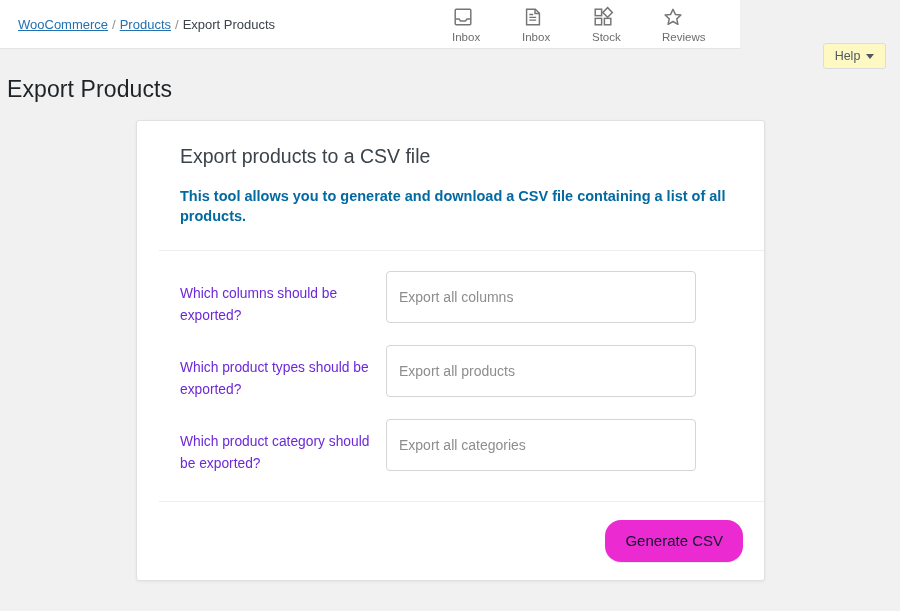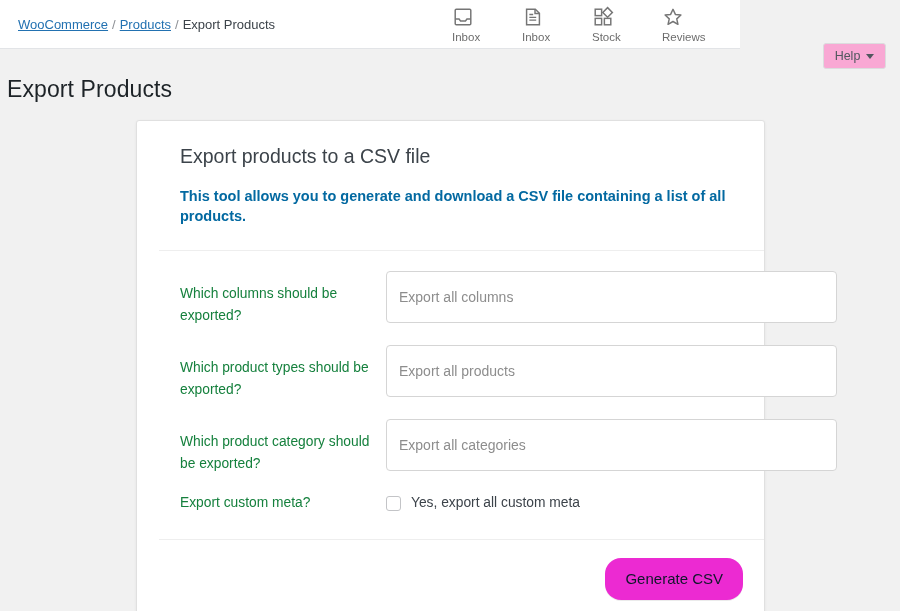--- a/index.html
+++ b/index.html
@@ -89,21 +89,21 @@
   }
 
   
   .help-button {
     position: absolute;
     right: 14px;
     top: 43px;
     height: 26px;
     min-width: 63px;
     box-sizing: border-box;
-    background: #f9a8d4;
+    background: #fef9c3;
     border: 1px solid #dcdcde;
     border-radius: 3px;
     display: flex;
     align-items: center;
     justify-content: center;
     gap: 6px;
     padding: 0 9px;
     font-size: 12.5px;
     color: #50575e;
     cursor: pointer;
@@ -173,30 +173,30 @@
     margin-bottom: 18px;
   }
   .form-row:last-child {
     margin-bottom: 14px;
   }
   .row-label {
     width: 206px;
     flex: 0 0 206px;
     font-size: 13.8px;
     line-height: 22px;
-    color: #15803d;
+    color: #6d28d9;
     padding-top: 12px;
     padding-right: 10px;
     box-sizing: border-box;
   }
   .row-field {
     flex: 1 1 auto;
   }
   .field-box {
-    width: 451px;
+    width: 310px;
     height: 52px;
     box-sizing: border-box;
     border: 1px solid #d5d5d5;
     border-radius: 4px;
     background: #ffffff;
     display: flex;
     align-items: center;
     padding: 0 12px;
     cursor: text;
   }
@@ -348,29 +348,20 @@
 
     <div class="form-row">
       <div class="row-label">Which product category should be exported?</div>
       <div class="row-field">
         <div class="field-box">
           <span class="field-placeholder">Export all categories</span>
         </div>
       </div>
     </div>
 
-    <div class="form-row checkbox-row">
-      <div class="row-label">Export custom meta?</div>
-      <div class="row-field">
-        <div class="checkbox-line">
-          <span class="checkbox"></span>
-          <span class="checkbox-label">Yes, export all custom meta</span>
-        </div>
-      </div>
-    </div>
 
   </div>
 
   <div class="card-footer">
     <button class="generate-btn">Generate CSV</button>
   </div>
 
 </div>
 
 </body></html>

